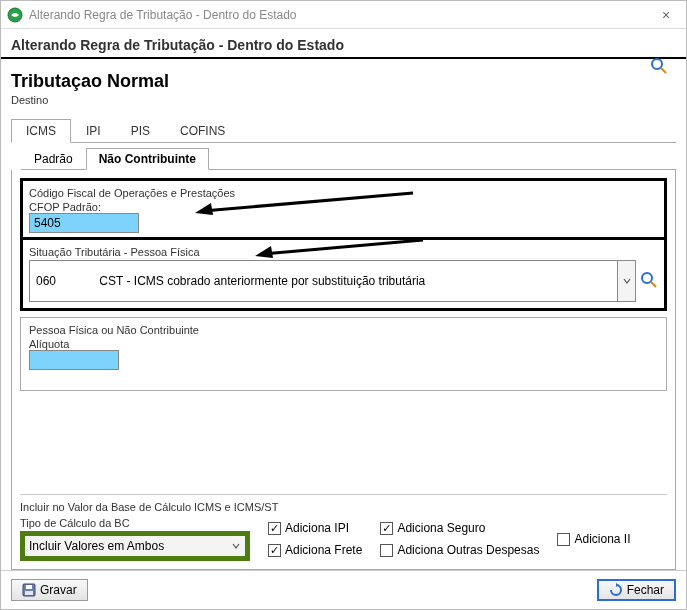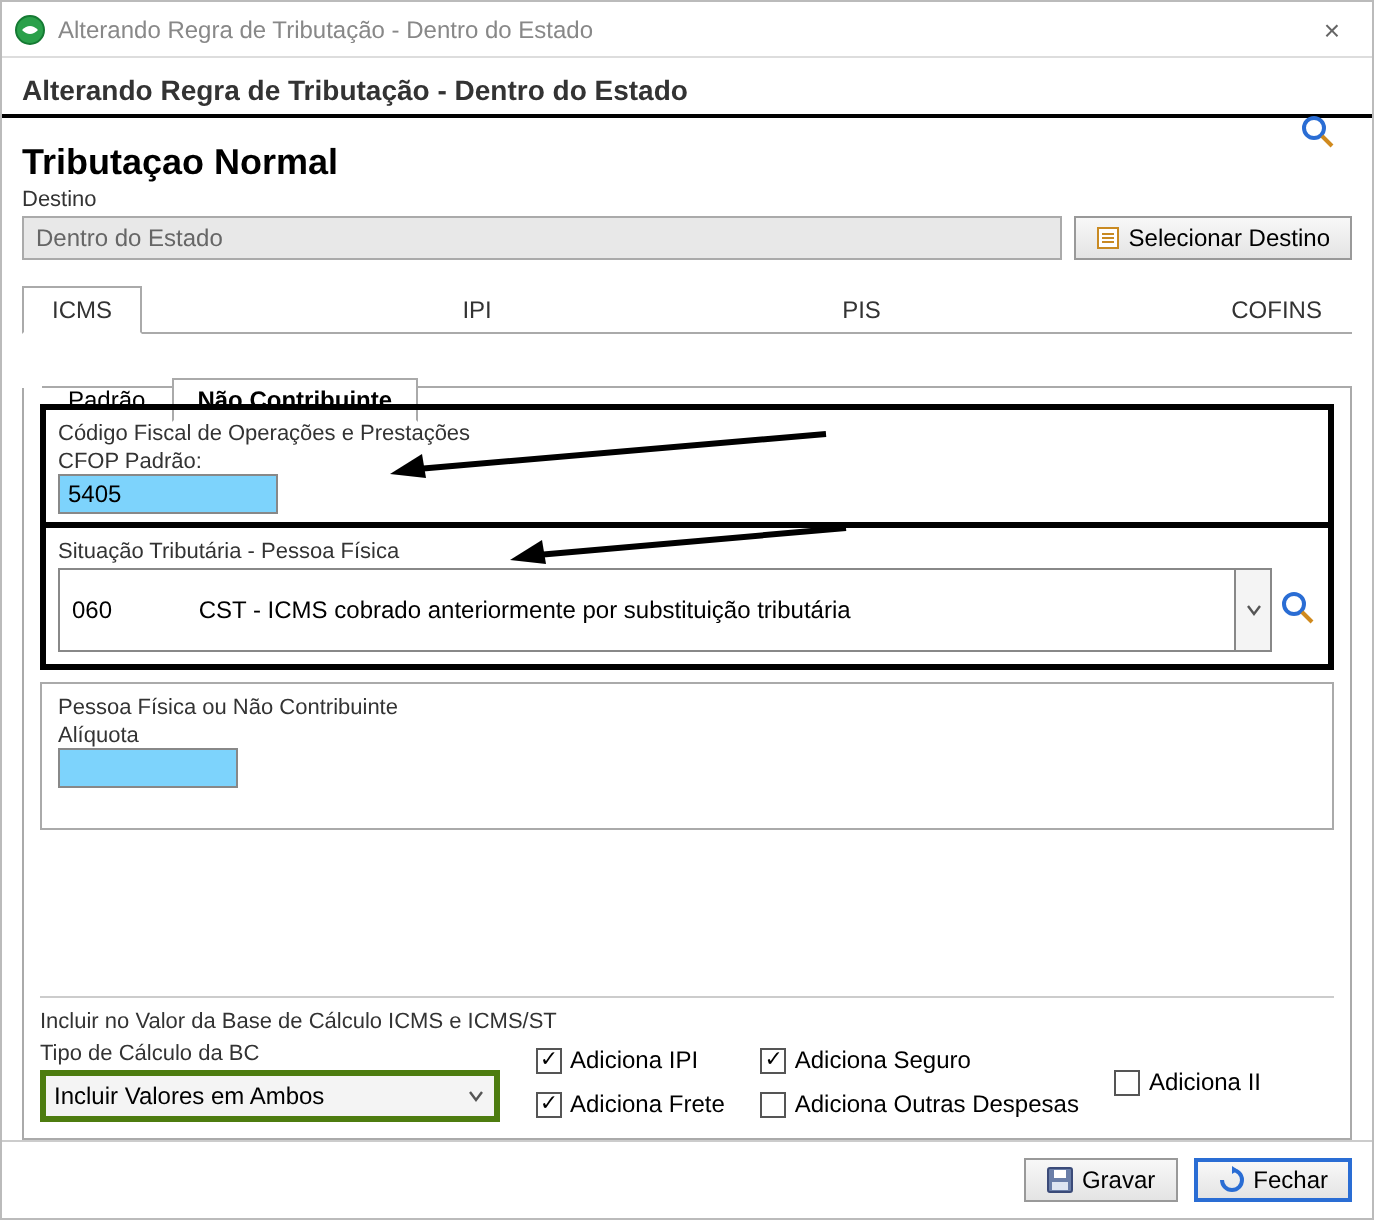--- a/index.html
+++ b/index.html
@@ -11,43 +11,43 @@
   .titlebar .close { width: 28px; text-align: center; font-size: 14px; color: #666; cursor: pointer; }
   .header-row { padding: 8px 10px 4px 10px; border-bottom: 2px solid #000; font-weight: bold; font-size: 14px; color: #333; }
   .content { padding: 6px 10px 0 10px; flex: 1; display: flex; flex-direction: column; position: relative; }
   .top-right-icon { position: absolute; right: 18px; top: -2px; }
   .section-title { font-size: 18px; font-weight: bold; color: #000000; margin: 6px 0 2px 0; }
   .label-sm { font-size: 11px; color: #333; }
   .dest-row { display: flex; align-items: stretch; gap: 6px; margin-top: 2px; }
   .dest-input { flex: 1; background: #e8e8e8; border: 1px solid #aaa; padding: 3px 6px; color: #666; }
   .btn { background: linear-gradient(#f8f8f8,#e4e4e4); border: 1px solid #999; padding: 3px 10px; cursor: pointer; display: inline-flex; align-items: center; gap: 4px; }
   .btn.primary { border: 2px solid #2a6dd4; padding: 2px 10px; }
-  .tabs { display: flex; margin-top: 12px; border-bottom: 1px solid #aaa; justify-content: space-between; }
+  .tabs { display: flex; margin-top: 12px; border-bottom: 1px solid #aaa; }
   .tab { padding: 4px 14px; border: 1px solid transparent; border-bottom: none; cursor: pointer; position: relative; top: 1px; color: #333; }
   .tab.active { border-color: #aaa; background: #fff; border-bottom: 1px solid #fff; }
   .subtabs { display: flex; margin-top: 4px; margin-left: 10px; border-bottom: 1px solid #aaa; }
-  .subtab { padding: 3px 12px; border: 1px solid transparent; border-bottom: none; cursor: pointer; position: relative; top: 18px; }
+  .subtab { padding: 3px 12px; border: 1px solid transparent; border-bottom: none; cursor: pointer; position: relative; top: 1px; }
   .subtab.active { border-color: #aaa; background: #fff; border-bottom: 1px solid #fff; font-weight: bold; }
   .panel { border: 1px solid #aaa; border-top: none; padding: 6px 8px 8px 8px; flex: 1; display: flex; flex-direction: column; }
   .box-highlight { border: 3px solid #000; padding: 0; margin-top: 2px; }
   .group { margin: 2px 0; padding: 4px 6px; position: relative; }
   .group-title { font-size: 11px; color: #333; }
   .text-input { border: 1px solid #888; padding: 2px 4px; background: #7dd3fc; height: 20px; }
   .combo { display: flex; align-items: stretch; }
   .combo input { flex: 1; border: 1px solid #888; padding: 20px 6px; height: 22px; }
   .combo .arrow { width: 18px; border: 1px solid #888; border-left: none; display: flex; align-items: center; justify-content: center; background: #f4f4f4; cursor: pointer; }
   .mag-icon { margin-left: 4px; cursor: pointer; }
   .aliq-box { border: 1px solid #aaa; padding: 6px 8px 20px 8px; margin-top: 6px; }
   .spacer-flex { flex: 1; }
   .footer-checks-hdr { font-size: 11px; color: #333; border-top: 1px solid #ccc; padding-top: 6px; margin-top: 4px; }
   .footer-row { display: flex; align-items: center; gap: 18px; margin-top: 4px; flex-wrap: wrap; }
-  .bc-select { border: 3px solid #4d7c0f; background: #f4f4f4; padding: 3px 4px; width: 230px; display: flex; align-items: center; justify-content: space-between; cursor: pointer; }
+  .bc-select { border: 5px solid #4d7c0f; background: #f4f4f4; padding: 3px 4px; width: 230px; display: flex; align-items: center; justify-content: space-between; cursor: pointer; }
   .chk { display: inline-flex; align-items: center; gap: 4px; cursor: pointer; }
   .chk-box { width: 13px; height: 13px; border: 1px solid #555; display: inline-flex; align-items: center; justify-content: center; font-size: 11px; line-height: 1; color: #000; }
-  .bottom-bar { border-top: 1px solid #ccc; padding: 8px 10px; display: flex; justify-content: flex-end; gap: 8px; }
+  .bottom-bar { border-top: 1px solid #ccc; padding: 8px 10px; display: flex; justify-content: space-between; gap: 8px; }
   .arrow-annot { position: absolute; pointer-events: none; }
   svg .chev { stroke: #555; stroke-width: 1.2; fill: none; }
 </style>
 </head>
 <body>
 
 <div class="window">
 
   <div class="titlebar">
     <svg class="app-icon" viewBox="0 0 16 16">
@@ -63,32 +63,20 @@
   <div class="content">
     <span class="top-right-icon">
       <svg width="18" height="18" viewBox="0 0 18 18">
           <circle cx="7" cy="7" r="5" fill="none" stroke="#2a6dd4" stroke-width="2"></circle>
           <line x1="11" y1="11" x2="16" y2="16" stroke="#d08a1e" stroke-width="2"></line>
         </svg>
     </span>
 
     <div class="section-title">Tributaçao Normal</div>
     <div class="label-sm">Destino</div>
-    <div class="dest-row">
-      <div class="dest-input">Dentro do Estado</div>
-      <button class="btn">
-        <svg width="12" height="12">
-            <rect x="1" y="1" width="10" height="10" fill="#fff" stroke="#c98a22"></rect>
-            <line x1="3" y1="4" x2="9" y2="4" stroke="#c98a22"></line>
-            <line x1="3" y1="6" x2="9" y2="6" stroke="#c98a22"></line>
-            <line x1="3" y1="8" x2="9" y2="8" stroke="#c98a22"></line>
-          </svg>
-        <span>Selecionar Destino</span>
-      </button>
-    </div>
 
     <div class="tabs">
       <div class="tab active">ICMS</div>
       <div class="tab">IPI</div>
       <div class="tab">PIS</div>
       <div class="tab">COFINS</div>
     </div>
 
     <div class="subtabs">
       <div class="subtab">Padrão</div>

